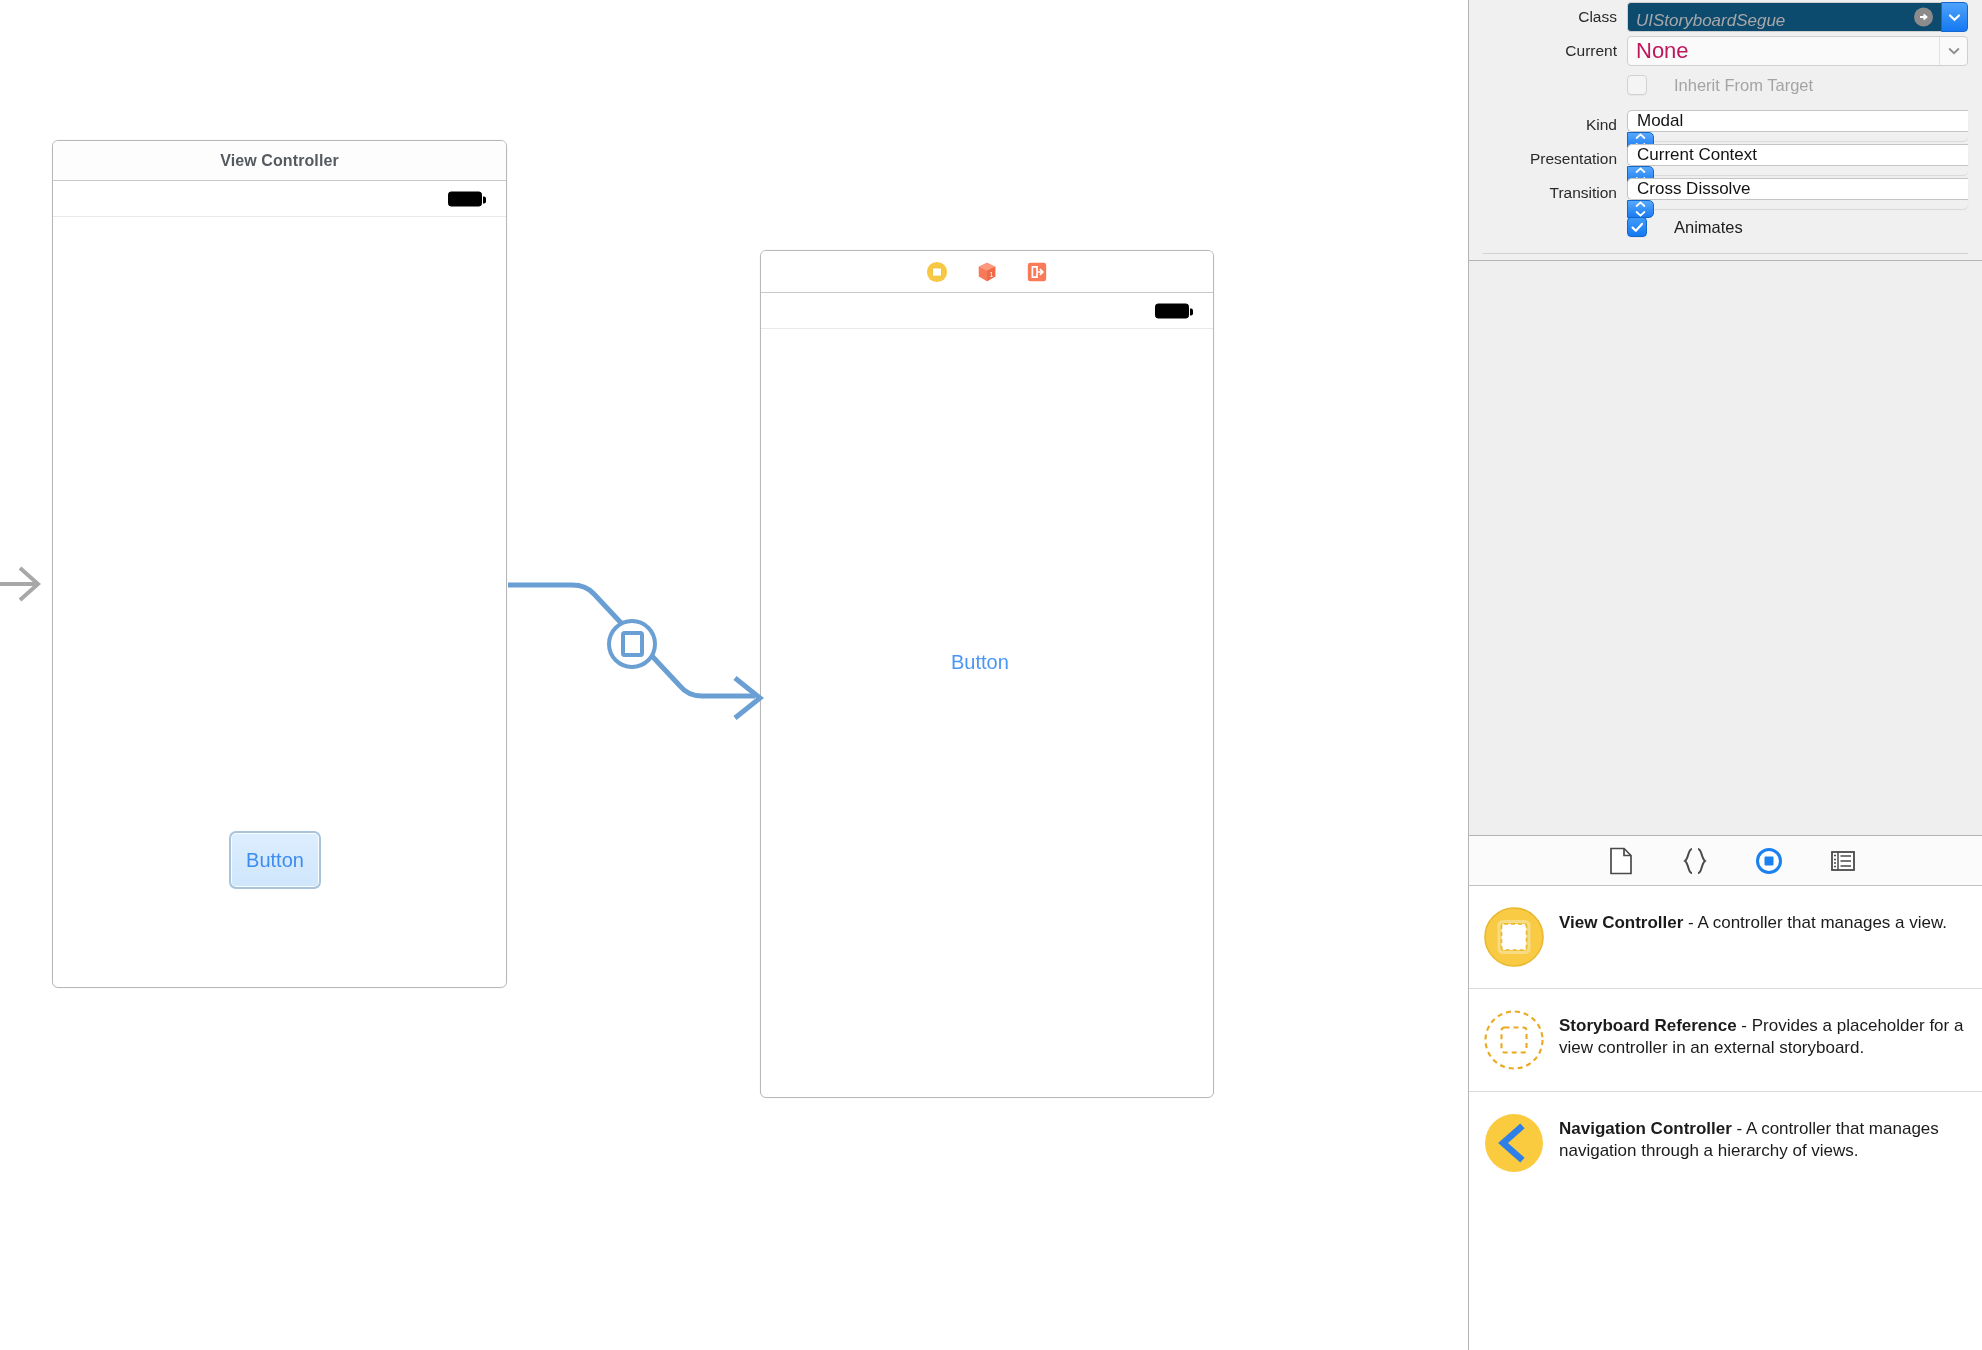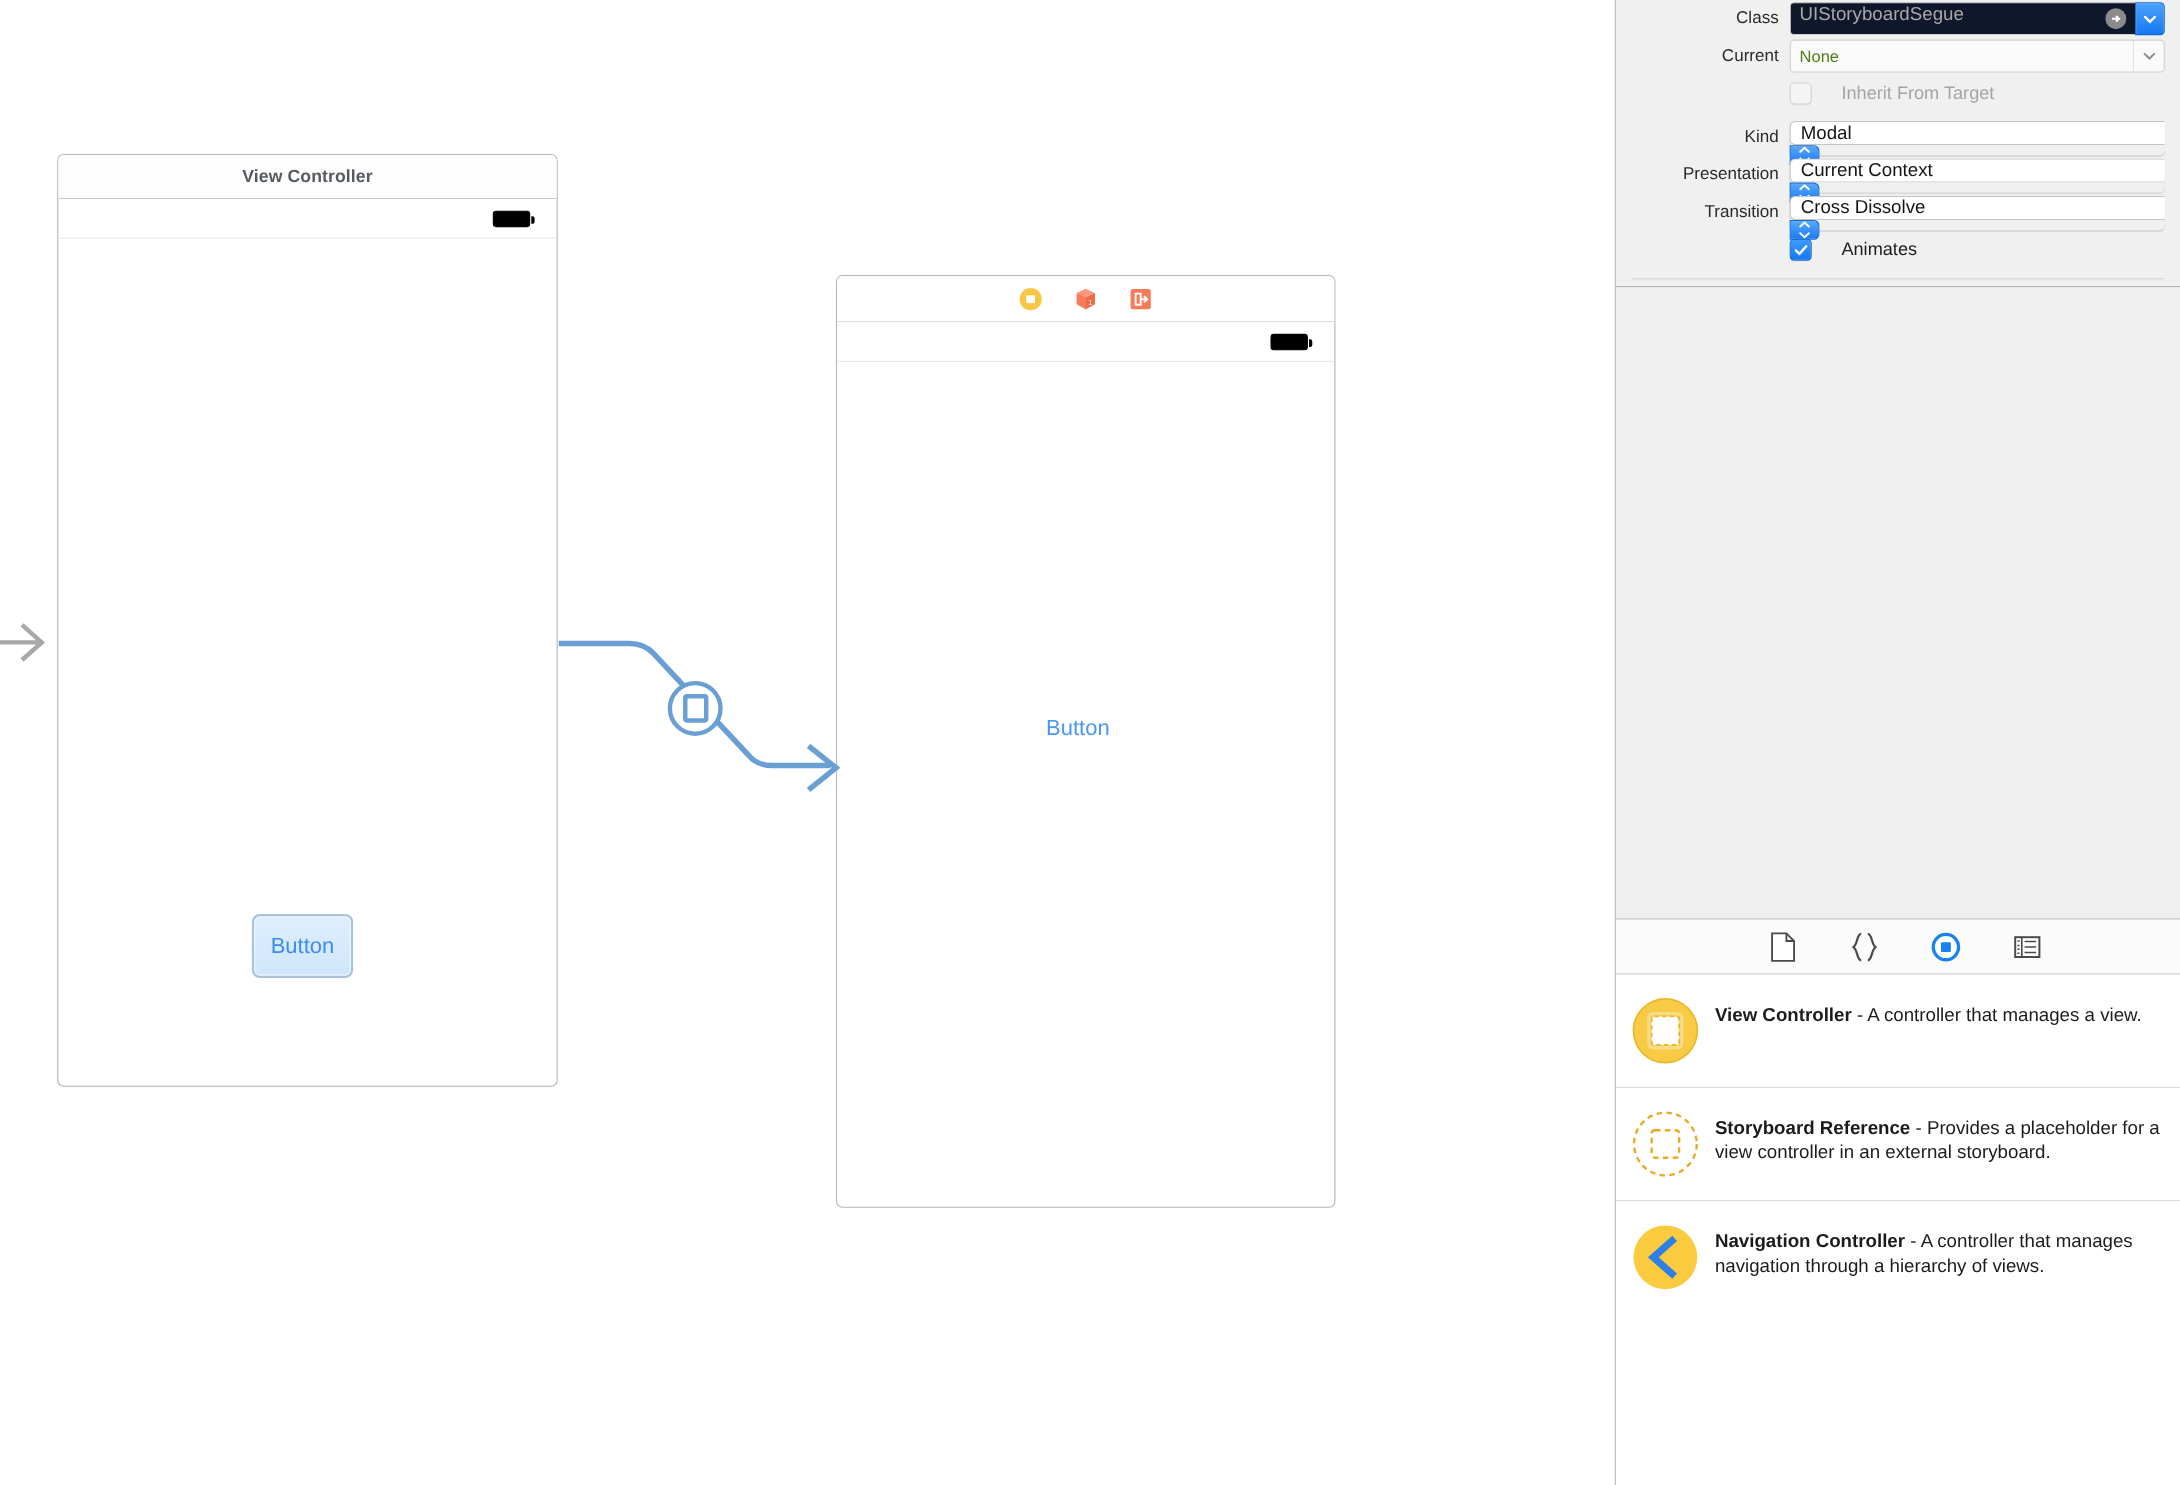--- a/index.html
+++ b/index.html
@@ -120,28 +120,29 @@
     padding-right: 10px; flex: 0 0 auto; padding-left: 41px;
   }
   .insp-control { flex: 1 1 auto; display: flex; align-items: center; }
 
   
   .classfield {
     display: flex; align-items: stretch; width: 100%; height: 30px;
   }
   .classfield .tf {
     flex: 1 1 auto; position: relative;
-    background: #0f172a;
+    background: #0c4a6e;
     border: 1px solid #cfcfcf;
     border-right: none;
     border-radius: 4px 0 0 4px;
-    display: flex; align-items: flex-start;
+    display: flex; align-items: flex-end;
     padding-left: 8px;
     font-size: 17px; color: #a8a8a8;
     overflow: hidden;
+    font-style: italic;
   }
   .round-arrow {
     position: absolute; right: 8px; top: 50%; transform: translateY(-50%);
     width: 19px; height: 19px; border-radius: 50%;
     background: #8b8b8b;
     display: flex; align-items: center; justify-content: center;
   }
   .blue-chev {
     width: 27px;
     background: linear-gradient(180deg,#4da2fb 0%, #1579f2 100%);
@@ -152,21 +153,21 @@
 
   
   .plainfield {
     display: flex; align-items: stretch; width: 100%; height: 30px;
     background: #fafafa;
     border: 1px solid #cfcfcf;
     border-radius: 4px;
   }
   .plainfield .tf {
     flex: 1 1 auto; display: flex; align-items: center;
-    padding-left: 8px; font-size: 15px; color: #4d7c0f;
+    padding-left: 8px; font-size: 22px; color: #be185d;
   }
   .plainfield .chev {
     width: 28px; display: flex; align-items: center; justify-content: center;
     border-left: 1px solid #e2e2e2;
   }
 
   
   .popup {
     display: flex; align-items: stretch; width: 100%; height: 31px;
     border-radius: 5px;

